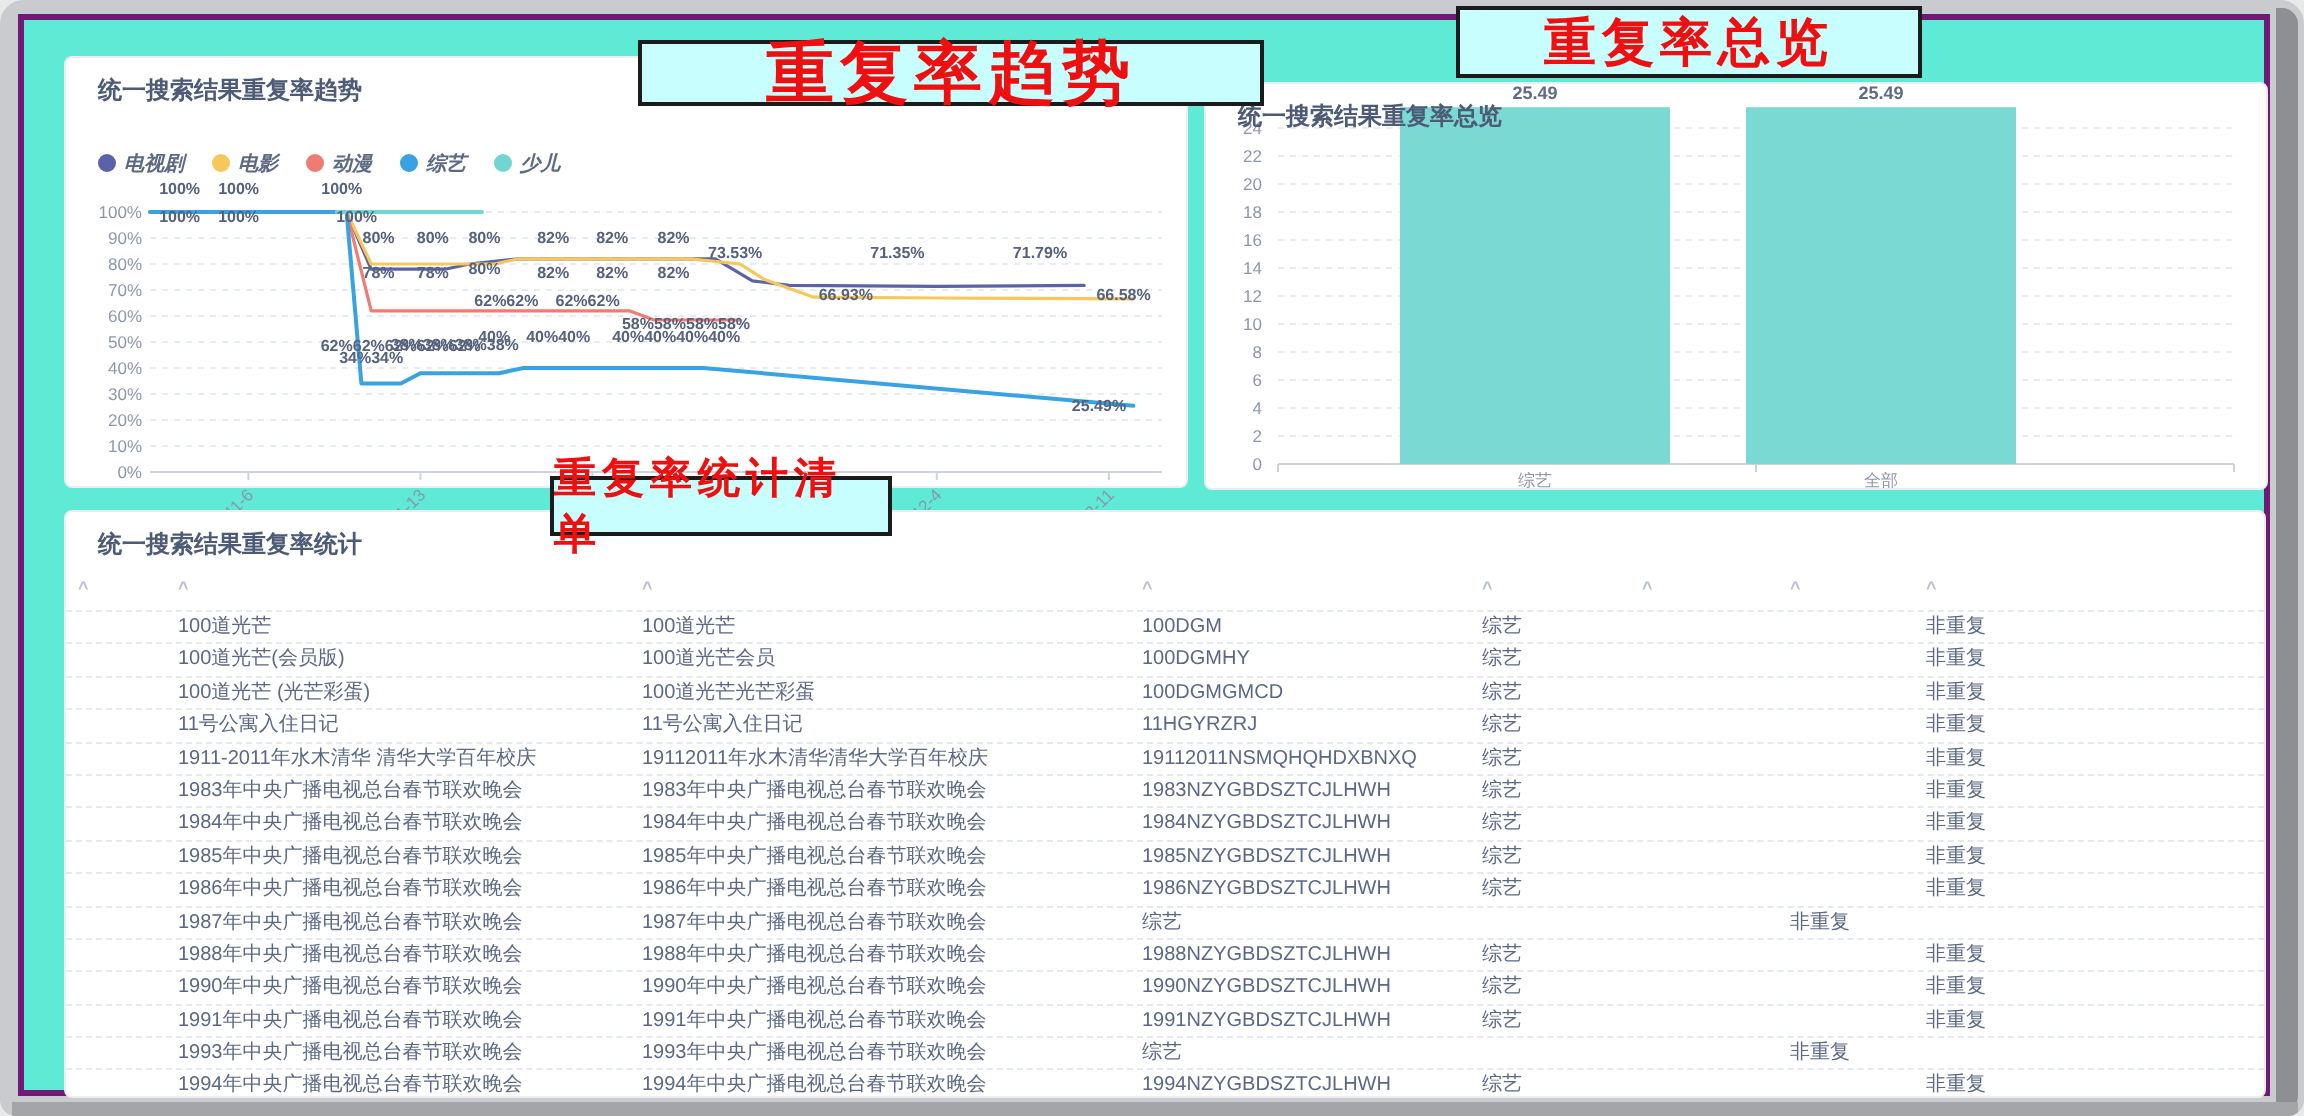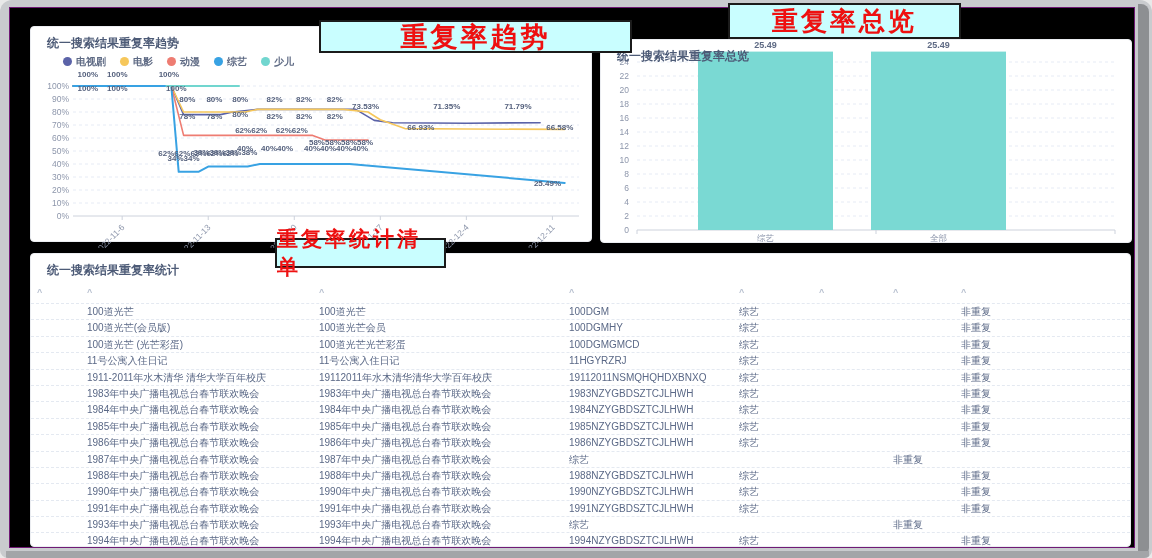--- a/index.html
+++ b/index.html
@@ -4,30 +4,30 @@
 <style>
   * { box-sizing: border-box; margin: 0; padding: 0; }
   body { font-family: "Liberation Sans", sans-serif; background: #e9e9e9; }
   .frame { position: relative; width: 1152px; height: 558px; background: #c9cbce;
            border-radius: 12px 12px 8px 8px; overflow: hidden; }
   .frame-shadow-right { position: absolute; top: 4px; right: 3px; width: 11px; bottom: 2px;
            background: #8d8f92; border-radius: 0 8px 8px 0; }
   .frame-shadow-bottom { position: absolute; left: 6px; right: 3px; bottom: 0; height: 7px;
            background: #a3a5a8; }
   .page { position: absolute; left: 9px; top: 7px; right: 17px; bottom: 10px;
-          background: #000000; border: 1px solid #701a75; }
+          background: #5eead4; border: 3px solid #701a75; }
   .card { position: absolute; background: #fff; border: 1px solid #ebedf1; border-radius: 4px; }
   .card-trend    { left: 20px; top: 18px;  width: 562px;  height: 216px; }
   .card-overview { left: 590px; top: 31px; width: 532px;  height: 204px; }
   .card-table    { left: 20px; top: 245px; width: 1101px; height: 294px; overflow: hidden; }
   .card-title { font-size: 12px; font-weight: bold; color: #4d5b77; padding: 8px 0 0 16px; white-space: nowrap; }
   .card-overview .card-title { position: absolute; left: 0; top: 0; z-index: 2; font-family: Liberation Mono, monospace; }
 
   
-  .legend { display: flex; gap: 14px; padding-left: 32px; margin-top: 3px; height: 13px; align-items: center; }
+  .legend { display: flex; gap: 14px; padding-left: 16px; margin-top: 21px; height: 13px; align-items: center; font-style: italic; }
   .leg-item { display: flex; align-items: center; gap: 4px; font-size: 10px; font-weight: bold; color: #5e6a84; cursor: pointer; }
   .leg-dot { width: 9px; height: 9px; border-radius: 50%; display: inline-block; }
   #trend-svg { display: block; margin: 2px 0 0 8px; }
   #overview-svg { position: absolute; inset: 0; }
   text.ax { font-size: 8.5px; fill: #8d96ab; font-family: "Liberation Sans", sans-serif; }
   text.dl { font-size: 8px; font-weight: bold; fill: #55617d; font-family: "Liberation Sans", sans-serif; }
   text.vl { font-size: 9px; font-weight: bold; fill: #5e6a84; font-family: "Liberation Sans", sans-serif; }
 
   
   .thead, .tr { display: grid; grid-template-columns: 20px 30px 232px 250px 170px 80px 74px 68px auto;
@@ -36,21 +36,21 @@
   .thead .th { white-space: nowrap; overflow: hidden; }
   .caret { color: #b9c1d0; font-size: 9px; margin-right: 3px; font-weight: bold; }
   .tr { height: 16.4px; line-height: 16.4px; border-top: 1px dashed #e4e9f1; font-size: 10px; color: #5a6886; }
   .td { white-space: nowrap; overflow: hidden; }
   .num { text-align: right; padding-right: 4px; margin-top: 26px; }
 
   
   .anno { position: absolute; background: #c9feff; border: 2px solid #1b1b1b; color: #ee1010;
           font-weight: bold; display: flex; align-items: center; justify-content: center;
           letter-spacing: 3px; z-index: 10; }
-  .anno-trend    { left: 319px; top: 20px;  width: 313px; height: 33px; font-size: 27px; }
+  .anno-trend    { left: 319px; top: 20px;  width: 313px; height: 33px; font-size: 34px; }
   .anno-overview { left: 728px; top: 3px;   width: 233px; height: 36px; font-size: 26px; }
   .anno-list     { left: 275px; top: 238px; width: 171px; height: 30px; font-size: 21px; }
 </style>
 </head>
 <body>
 
 <div class="frame">
   <div class="frame-shadow-right"></div>
   <div class="frame-shadow-bottom"></div>
 

